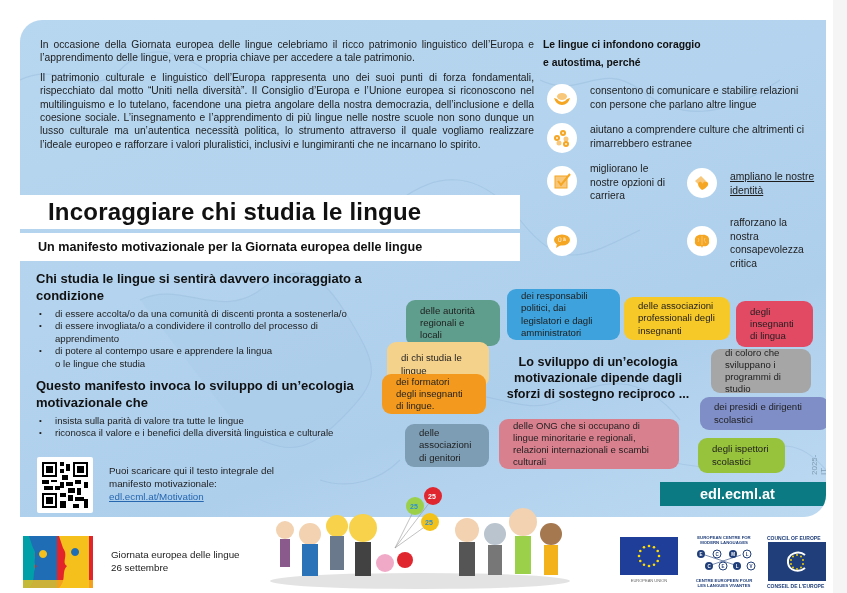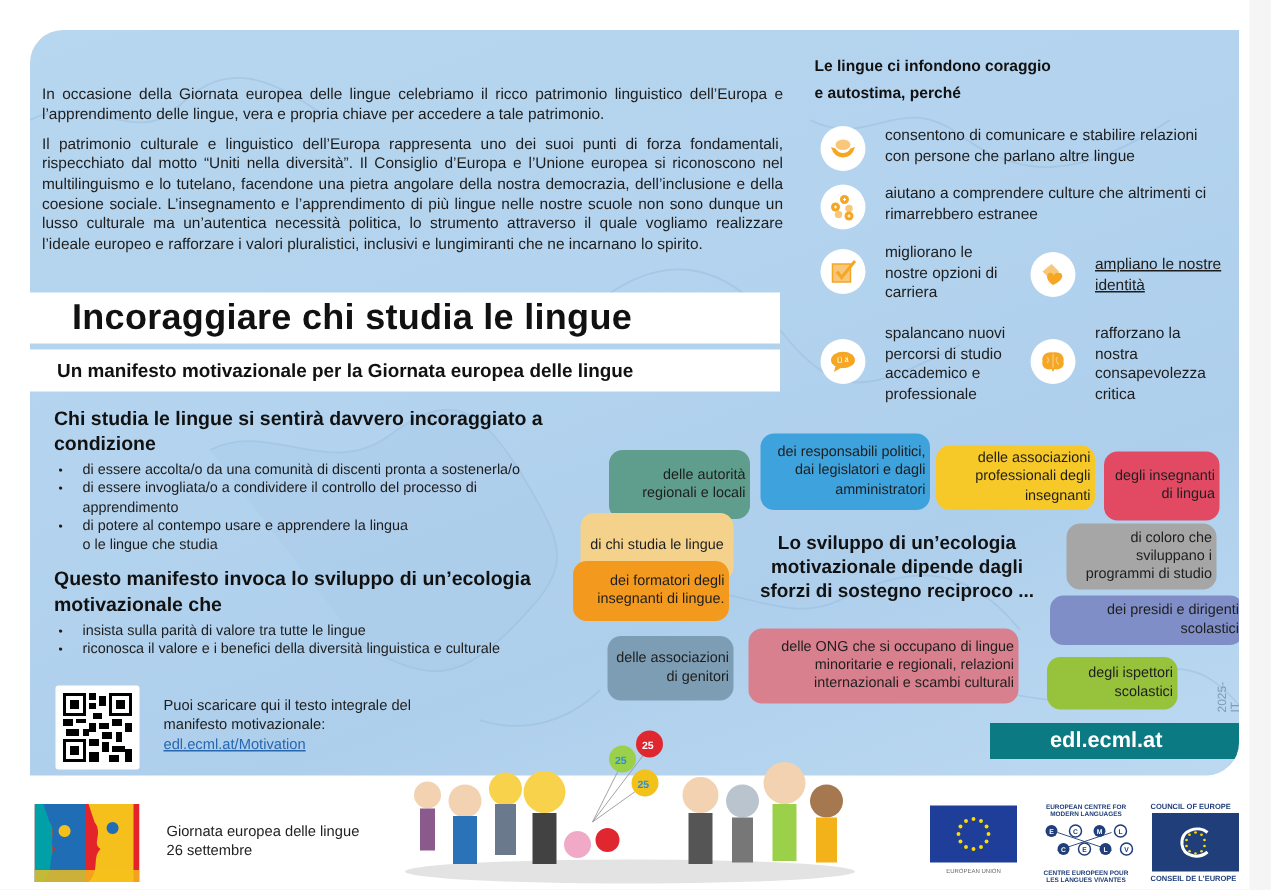--- a/index.html
+++ b/index.html
@@ -10,21 +10,21 @@
   .sheet { position: absolute; left: 0; top: 0; width: 833px; height: 593px; background: #ffffff; }
 
   .panel {
     position: absolute; left: 20px; top: 20px; width: 806px; height: 497px;
     background: linear-gradient(160deg, #b7d6ef 0%, #b3d3ee 40%, #aecfec 70%, #bcd9f1 100%);
     border-radius: 22px 0 22px 0;
     overflow: hidden;
   }
   .map-lines { position: absolute; inset: 0; opacity: 0.35; }
 
-  .intro { position: absolute; left: 8px; top: 18px; width: 494px; font-size: 10.3px; line-height: 13.4px; text-align: justify; color: #1d1d1d; margin-top: 19px; }
+  .intro { position: absolute; left: 20px; top: 18px; width: 494px; font-size: 10.3px; line-height: 13.4px; text-align: justify; color: #1d1d1d; }
   .intro p { margin-bottom: 6px; }
 
   .courage-title { position: absolute; left: 523px; top: 16px; width: 260px; font-size: 10.4px; font-weight: bold; line-height: 18px; color: #111; }
   .benefit { position: absolute; display: flex; align-items: flex-start; font-size: 10.3px; line-height: 13.6px; color: #1d1d1d; }
   .benefit .ic {
     width: 30px; height: 30px; border-radius: 50%; background: #ffffff;
     display: flex; align-items: center; justify-content: center; flex: 0 0 30px; margin-right: 13px;
   }
   .benefit .ic svg { width: 20px; height: 20px; }
 
@@ -37,22 +37,22 @@
     font-size: 12.6px; font-weight: bold; color: #111; padding-left: 18px; line-height: 28px;
   }
 
   .left-block { position: absolute; left: 16px; top: 250px; width: 360px; color: #1d1d1d; }
   .h2 { font-size: 13px; font-weight: bold; line-height: 17px; color: #111; margin-bottom: 4px; }
   .bullets { list-style: none; font-size: 9.6px; line-height: 12.4px; margin-bottom: 7px; }
   .bullets li { position: relative; padding-left: 19px; }
   .bullets li::before { content: "•"; position: absolute; left: 3px; top: 0; font-size: 8px; }
 
   .bubble {
-    position: absolute; border-radius: 9px; font-size: 9.6px; line-height: 12.2px; text-align: right;
-    display: flex; align-items: center; justify-content: center; color: #1e1e1e; padding: 2px 3px;
+    position: absolute; border-radius: 9px; font-size: 9.6px; line-height: 12.2px; text-align: left;
+    display: flex; align-items: center; justify-content: center; color: #1e1e1e; padding: 2px 14px;
   }
   .center-text { position: absolute; left: 483px; top: 334px; width: 200px; font-size: 12.6px; font-weight: bold; line-height: 16px; text-align: center; color: #111; }
 
   .qr { position: absolute; left: 17px; top: 437px; width: 56px; height: 56px; background: #fff; border-radius: 2px; padding: 5px; }
   .download { position: absolute; left: 89px; top: 444px; font-size: 9.8px; line-height: 13.2px; color: #1d1d1d; }
   .download a { color: #2667b0; text-decoration: underline; }
 
   .edl-bar { position: absolute; left: 640px; top: 462px; width: 198px; height: 24px; background: #0b7a82; color: #fff; font-size: 14.5px; font-weight: bold; line-height: 24px; padding-left: 40px; }
   .code-vert { position: absolute; left: 790px; top: 418px; font-size: 8px; color: #7e9bb3; transform: rotate(-90deg); transform-origin: left top; }
 
@@ -140,21 +140,20 @@
 
     <div class="benefit" style="left:527px; top:196px; width:130px;">
       <span class="ic" style="margin-top:10px;">
         <svg viewBox="0 0 20 20">
               <ellipse cx="10" cy="9" rx="8" ry="5.5" fill="#f5a623"></ellipse>
               <path d="M5 13 L4 17 L9 14 Z" fill="#f5a623"></path>
               <text x="6" y="11" font-size="5" fill="#fff">Ü</text>
               <text x="11" y="10" font-size="5" fill="#fff">ä</text>
             </svg>
       </span>
-      <span>spalancano nuovi percorsi di studio accademico e professionale</span>
     </div>
 
     <div class="benefit" style="left:667px; top:196px; width:130px;">
       <span class="ic" style="margin-top:10px;">
         <svg viewBox="0 0 20 20">
               <path d="M3 10 C2 5 7 3 10 4 C13 3 18 5 17 10 C18 14 14 16 11 15 L10 17 L9 15 C6 16 2 14 3 10 Z" fill="#f5a623"></path>
               <path d="M6 7 Q8 9 6 11 M10 5 V14 M13 7 Q11 9 14 12" stroke="#f8c77a" stroke-width="0.9" fill="none"></path>
             </svg>
       </span>
       <span>rafforzano la nostra consapevolezza critica</span>

